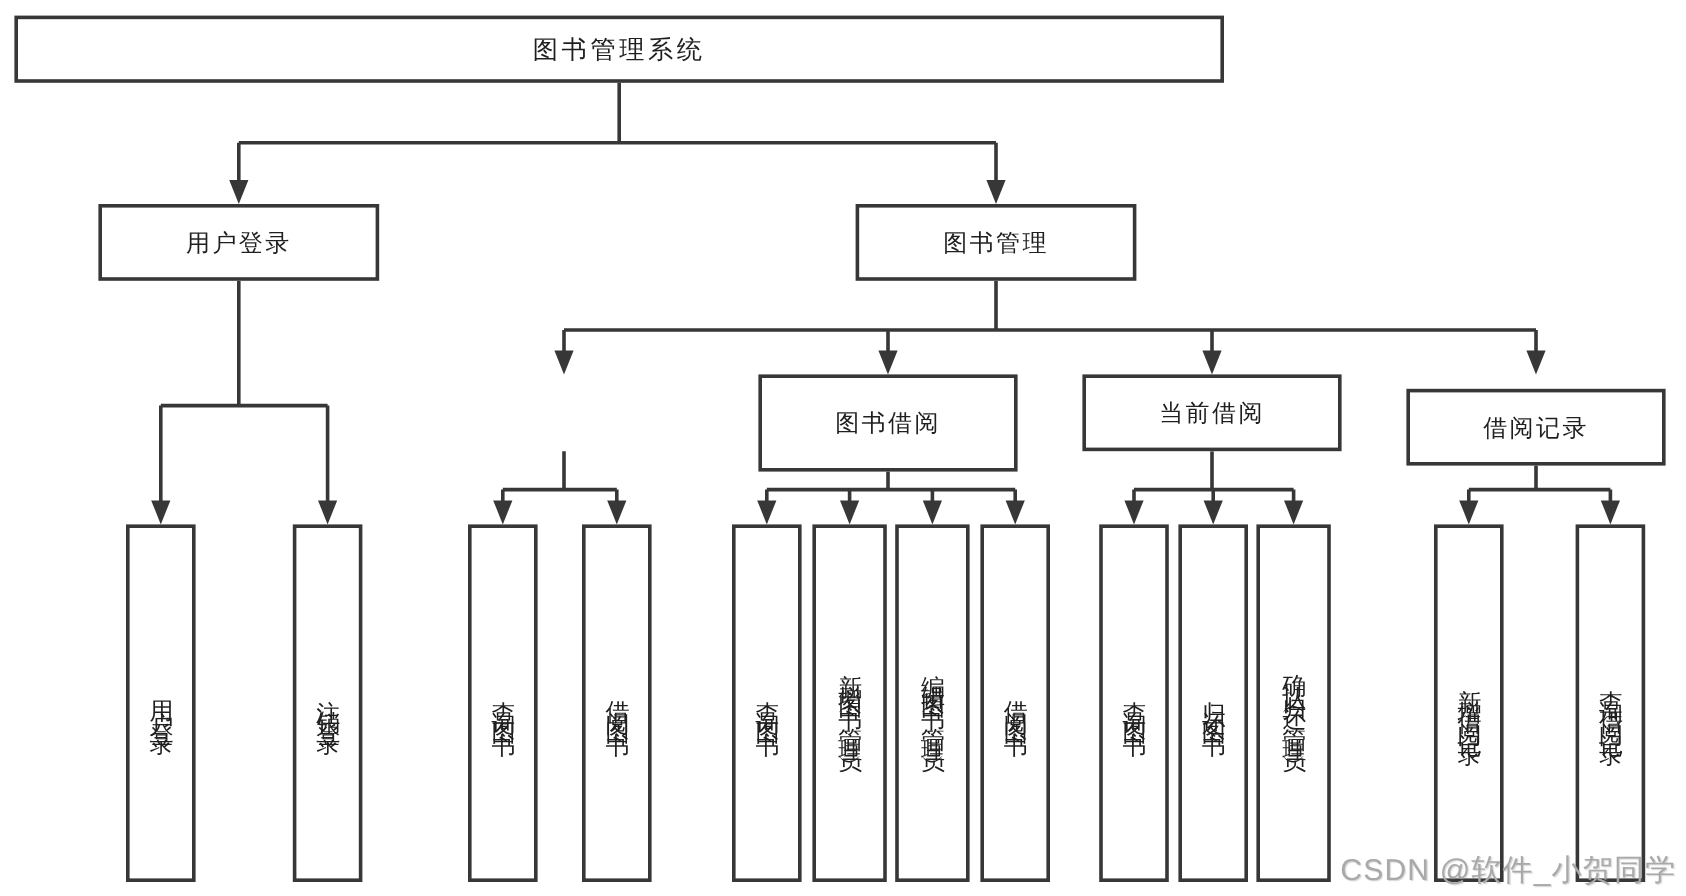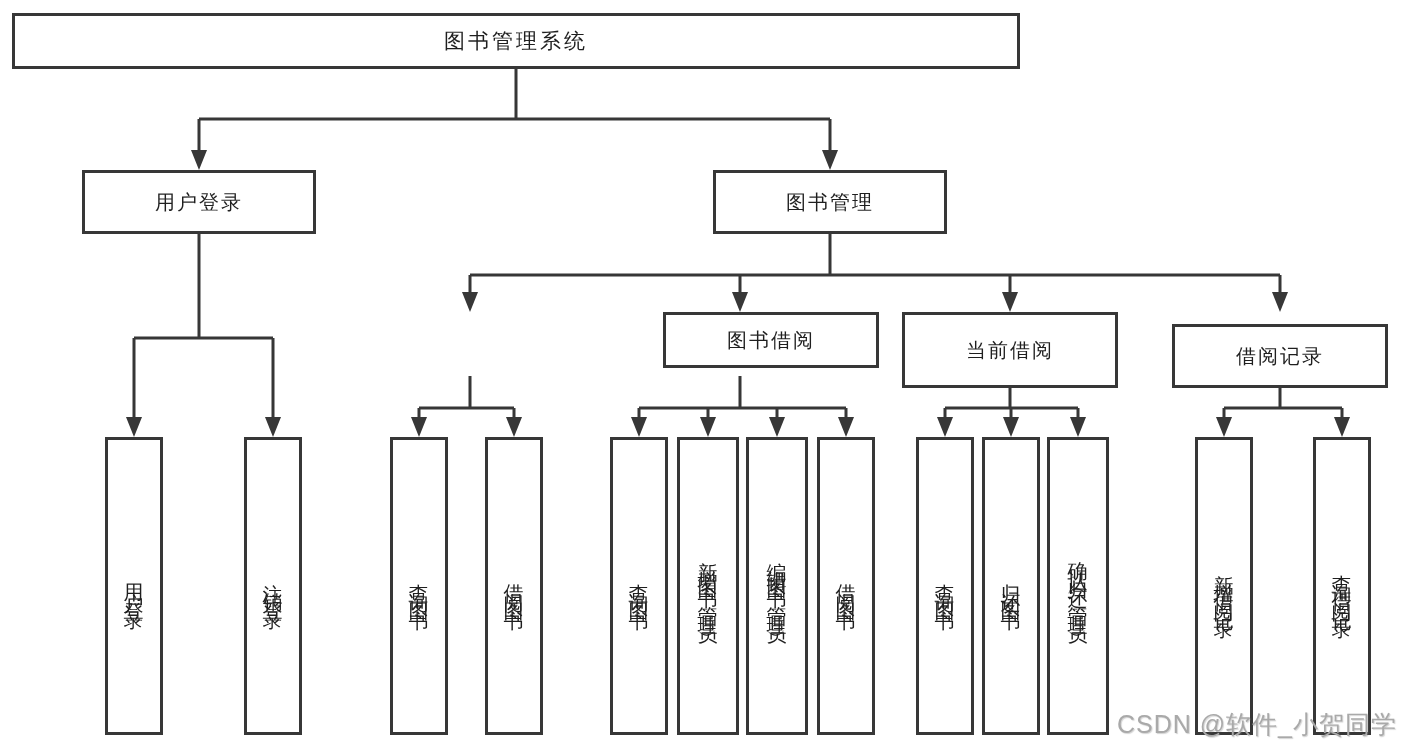--- a/index.html
+++ b/index.html
@@ -110,24 +110,24 @@
     <span>图书管理系统</span>
   </div>
 
   <div class="node h-node" style="left:82px; top:170px; width:234px; height:64px;">
     <span>用户登录</span>
   </div>
   <div class="node h-node" style="left:713px; top:170px; width:234px; height:64px;text-align:center;">
     <span>图书管理</span>
   </div>
 
-  <div class="node h-node" style="left:632px; top:312px; width:216px; height:56px;margin-left:31px;">
+  <div class="node h-node" style="left:632px; top:312px; width:216px; height:81px;">
     <span>图书借阅</span>
   </div>
-  <div class="node h-node" style="left:902px; top:312px; width:216px; height:76px;">
+  <div class="node h-node" style="left:902px; top:312px; width:216px; height:64px;">
     <span>当前借阅</span>
   </div>
   <div class="node h-node" style="left:1172px; top:312px; width:216px; height:64px;margin-top:12px;">
     <span>借阅记录</span>
   </div>
 
   <div class="node leaf-node" style="left:105px; top:437px; width:58px; height:298px;">
     <span class="vtext">用户登录</span>
   </div>
   <div class="node leaf-node" style="left:244px; top:437px; width:58px; height:298px;">

